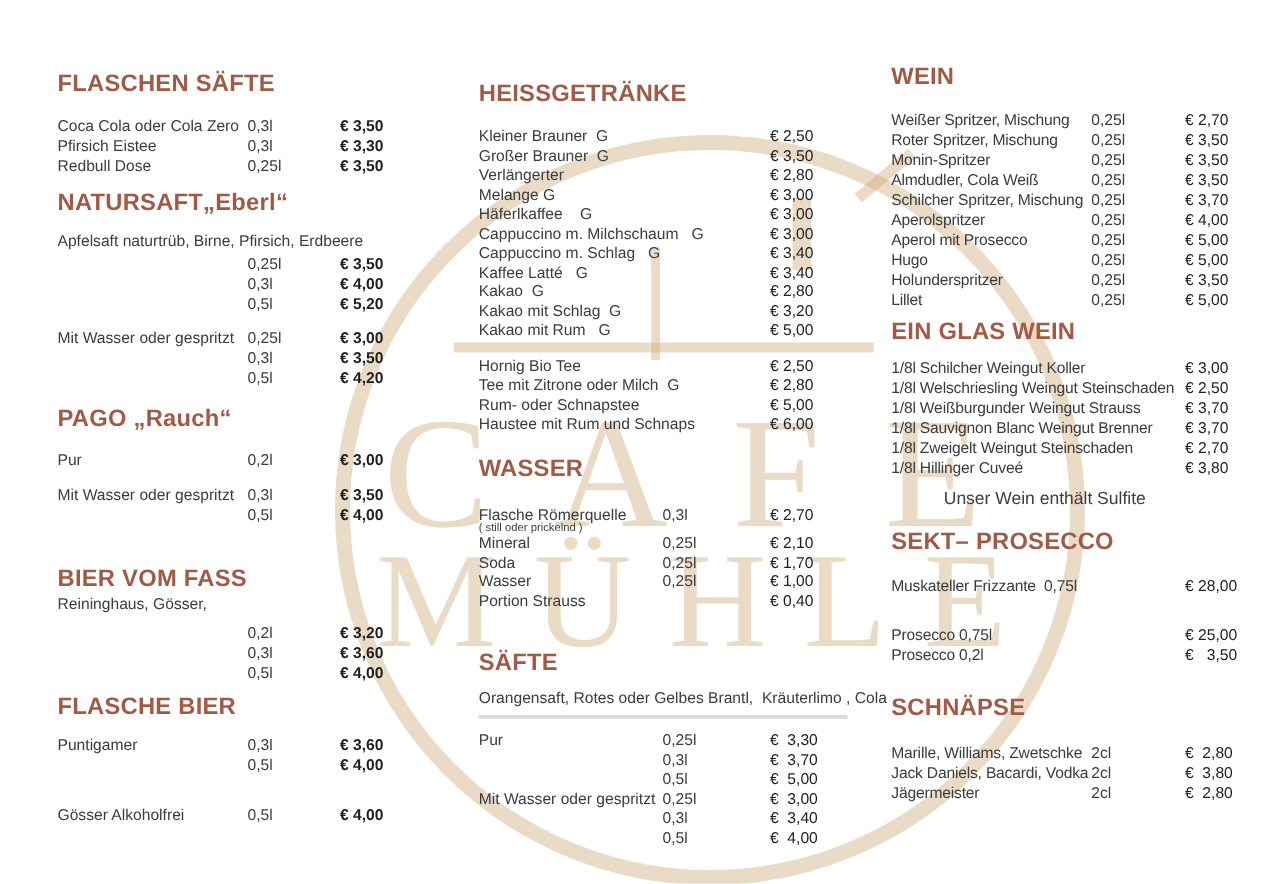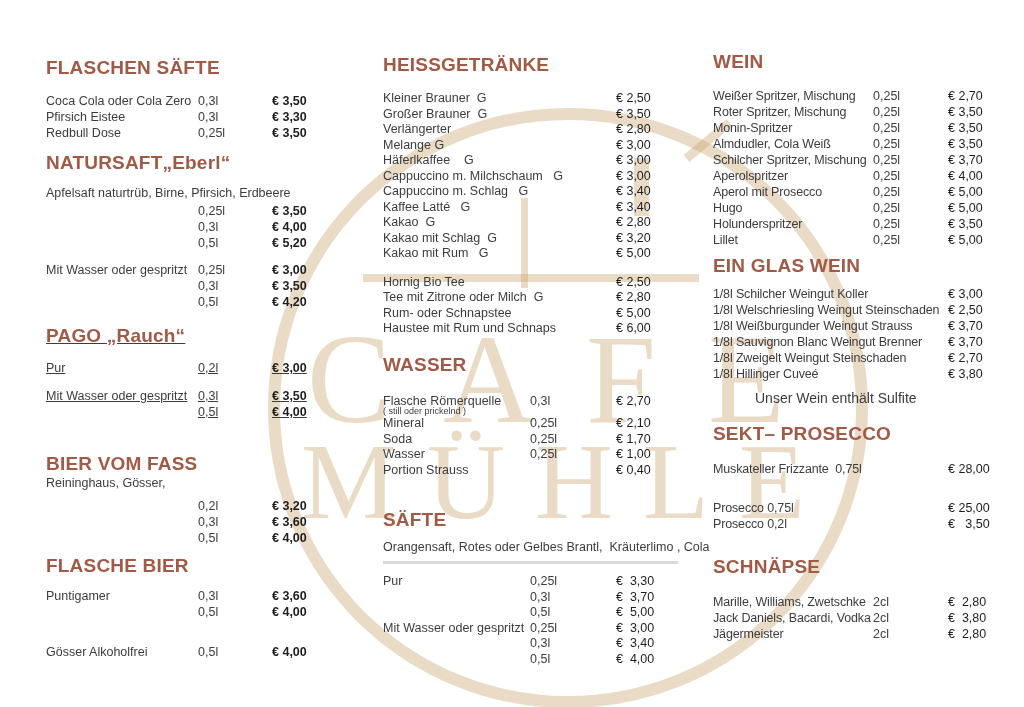--- a/index.html
+++ b/index.html
@@ -21,21 +21,21 @@
   .wm-line1{top:200px;font-size:126px;letter-spacing:52px;text-indent:52px;left:-22px;}
   .wm-line2{top:312px;font-size:108px;letter-spacing:30px;text-indent:30px;left:-15px;}
   .wm-shape{position:absolute;background:var(--wm);}
   .wm-post{left:253px;top:90px;width:7px;height:90px;}
   .wm-beam{left:95px;top:166px;width:336px;height:8px;}
   .wm-band{left:366px;top:50px;width:15px;height:58px;}
   .wm-roof{left:412px;top:28px;width:56px;height:9px;transform:rotate(-40deg);}
   
   .column{position:absolute;z-index:1;}
   .col-left{left:46px;top:56px;width:300px;}
-  .col-middle{left:383px;top:53px;width:295px;}
+  .col-middle{left:383px;top:64px;width:295px;}
   .col-right{left:713px;top:50px;width:300px;}
   .title{font-size:19px;font-weight:bold;color:var(--heading);letter-spacing:0.2px;line-height:24px;white-space:pre;}
   .subtitle{font-size:12.5px;color:var(--text);white-space:pre;}
   .divider{height:3px;background:var(--divider);margin-top:7px;}
   .note{font-size:14px;color:var(--text);}
   .row{display:flex;align-items:flex-start;line-height:16px;font-size:12.5px;white-space:pre;}
   .col-middle .row{line-height:15.5px;}
   .cell{display:block;flex:0 0 auto;overflow:visible;}
   .name{white-space:pre;}
   .size{white-space:pre;}
@@ -43,21 +43,21 @@
   .name-sub{font-size:9px;line-height:9px;margin-top:-2px;}
   
   .col-left  .name{width:152px;} .col-left  .size{width:74px;}  .col-left  .price{font-weight:bold;}
   .col-middle .name{flex:1 1 auto;min-width:0;} .col-middle .size{width:86px;} .col-middle .price{width:62px;}
   .col-right .name{width:160px;letter-spacing:-0.15px;} .col-right .size{width:75px;} .col-right .price{flex:1 1 auto;}
   
   .section .group{margin-top:12px;}
   .sec-flaschen-saefte .group{margin-top:13px;}
   .sec-natursaft{margin-top:10px;} .sec-natursaft .subtitle{margin-top:11px;}
   .sec-natursaft .group{margin-top:3px;} .sec-natursaft .group + .group{margin-top:11px;}
-  .sec-pago{margin-top:14px;text-decoration:underline;} .sec-pago .group{margin-top:12px;}
+  .sec-pago{margin-top:14px;} .sec-pago .group{margin-top:12px;}
   .sec-bier-vom-fass{margin-top:32px;} .sec-bier-vom-fass .subtitle{margin-top:0;}
   .sec-bier-vom-fass .group{margin-top:8px;}
   .sec-flasche-bier{margin-top:8px;} .sec-flasche-bier .group{margin-top:10px;}
   .sec-flasche-bier .group + .group{margin-top:24px;}
   .sec-heissgetraenke .group{margin-top:14px;} .sec-heissgetraenke .group + .group{margin-top:13px;}
   .sec-wasser{margin-top:16px;} .sec-wasser .group{margin-top:17px;}
   .sec-saefte{margin-top:30px;} .sec-saefte .subtitle{margin-top:8px;} .sec-saefte .group{margin-top:10px;}
   .sec-wein .group{margin-top:14px;}
   .sec-ein-glas-wein{margin-top:6px;} .sec-ein-glas-wein .group{margin-top:8px;}
   .sec-ein-glas-wein .note{margin-top:8px;margin-left:42px;}

